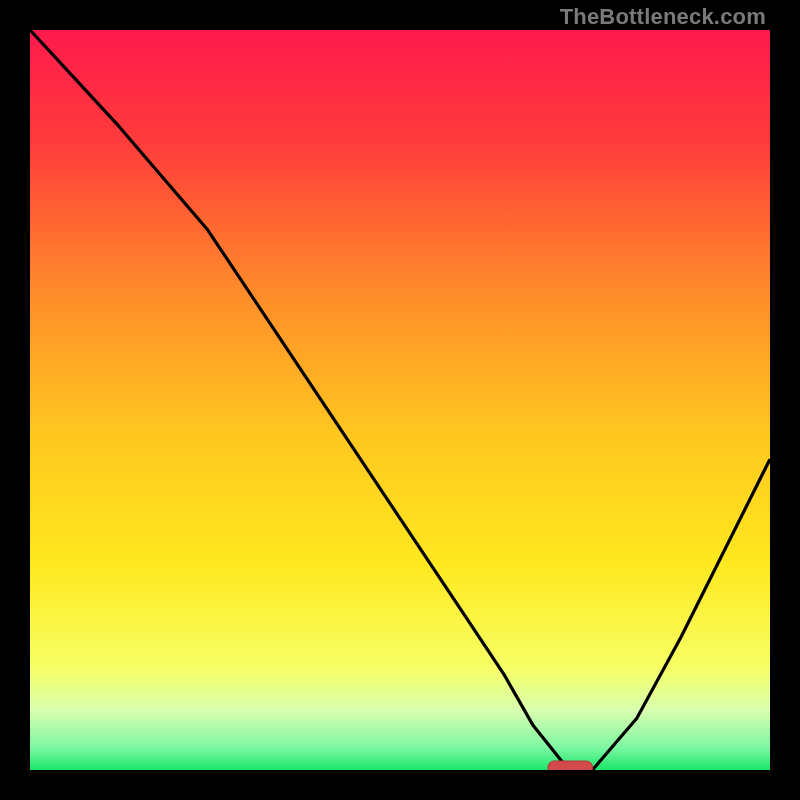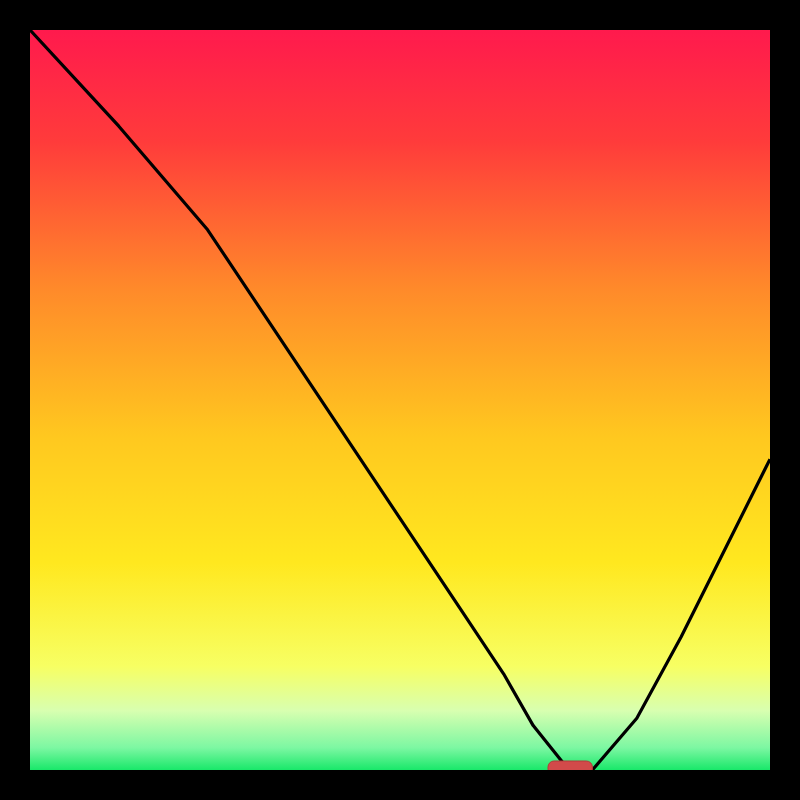--- a/index.html
+++ b/index.html
@@ -52,13 +52,14 @@
             <stop offset="92%" stop-color="#d8ffb0"></stop>
             <stop offset="97%" stop-color="#7cf7a2"></stop>
             <stop offset="100%" stop-color="#19e86a"></stop>
           </linearGradient>
       </defs>
       <rect x="0" y="0" width="740" height="740" fill="url(#bg-grad)"></rect>
       <path id="curve-path" fill="none" stroke-width="3.2" stroke-linejoin="round" d="M0.0 0.0 L88.8 96.2 L177.6 199.8 L222.0 266.4 L296.0 377.4 L370.0 488.4 L429.2 577.2 L473.6 643.8 L503.2 695.6 L532.8 732.6 L562.4 740.0 L606.8 688.2 L651.2 606.8 L695.6 518.0 L740.0 429.2" stroke="#000000"></path>
       <rect id="marker" rx="6" ry="6" x="518.0" y="731.0" width="44.4" height="14" fill="#d24a4a" stroke="#b23a3a" stroke-width="1"></rect>
     </svg>
   </div>
+  <div class="watermark">TheBottleneck.com</div>
 </div>
 
 </body></html>

